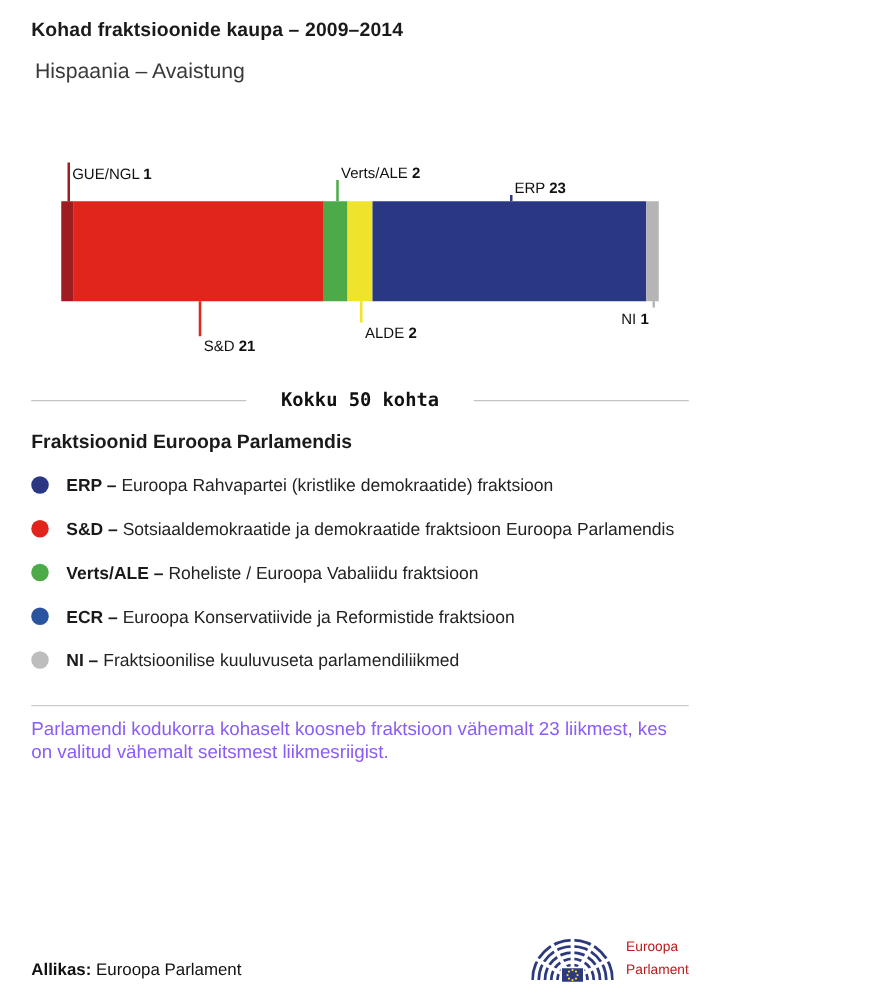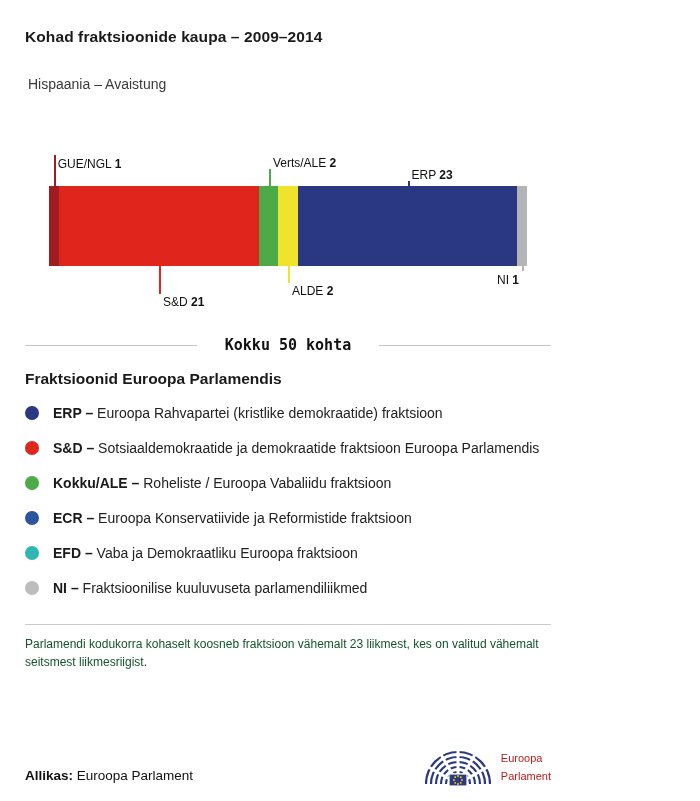--- a/index.html
+++ b/index.html
@@ -1,23 +1,23 @@
 <!DOCTYPE html>
 <html><head>
 <meta charset="utf-8">
 <style>
   * { margin:0; padding:0; box-sizing:border-box; }
   body { background:#fff; }
   .page {
     width:576px; height:801px; position:relative; background:#ffffff;
-    padding:28px 25px 0; overflow:hidden;
+    padding:16px 25px 0; overflow:hidden;
     font-family:"Liberation Sans", sans-serif; color:#1a1a1a;
   }
   .title { font-size:15.5px; font-weight:bold; letter-spacing:.1px; }
-  .subtitle { font-size:14px; font-weight:400; color:#3a3a3a; margin:30px 0 0 3px; }
+  .subtitle { font-size:17px; font-weight:400; color:#3a3a3a; margin:13px 0 0 3px; }
 
   
   .chart { position:relative; margin:50px 24px 0; }
   .top-zone { position:relative; height:44px; }
   .bottom-zone { position:relative; height:46px; }
   .bar { display:flex; height:80px; width:100%; }
   .bar-seg { height:100%; }
   .callout { position:absolute; font-size:12px; white-space:nowrap; color:#111; }
   .callout .callout-text { position:absolute; left:4px; }
   .callout .callout-line { position:absolute; left:0; width:2px; background:#555; }
@@ -35,21 +35,21 @@
 
   
   .legend-title { font-size:15.5px; font-weight:bold; margin-top:16px; }
   .legend-list { margin-top:14px; }
   .legend-item { display:flex; align-items:flex-start; margin-bottom:14px; font-size:14px; line-height:19px;margin-top:16px; }
   .legend-item .dot { width:14px; height:14px; border-radius:50%; flex:0 0 14px; margin-top:2px; }
   .legend-item .legend-text { margin-left:14px; color:#222; max-width:600px; }
   .legend-item b { color:#1a1a1a; }
 
   .note-divider { height:1px; background:#cccccc; margin-top:26px; }
-  .note { font-size:12px; color:#14532d; line-height:18px; margin-top:10px; max-width:640px; }
+  .note { font-size:15px; color:#8b5cf6; line-height:18px; margin-top:10px; max-width:640px; }
 
   
   .footer {
     position:absolute; left:25px; right:25px; bottom:10px;
     display:flex; justify-content:space-between; align-items:flex-end;
   }
   .source { font-size:13.5px; margin-bottom:8px; color:#111; }
   .source b { font-weight:bold;text-align:center; }
   .logo { display:flex; align-items:center; gap:10px; }
   .logo-text { font-size:11px; color:#b91c1c; line-height:18px; }
@@ -115,29 +115,25 @@
       <div class="legend-item">
         <span class="dot" style="background: rgb(42, 55, 131);"></span>
         <span class="legend-text"><b>ERP –</b> Euroopa Rahvapartei (kristlike demokraatide) fraktsioon</span>
       </div>
       <div class="legend-item">
         <span class="dot" style="background: rgb(224, 37, 28);"></span>
         <span class="legend-text"><b>S&amp;D –</b> Sotsiaaldemokraatide ja demokraatide fraktsioon Euroopa Parlamendis</span>
       </div>
       <div class="legend-item">
         <span class="dot" style="background: rgb(76, 170, 73);"></span>
-        <span class="legend-text"><b>Kokku/ALE –</b> Roheliste / Euroopa Vabaliidu fraktsioon</span>
+        <span class="legend-text"><b>Verts/ALE –</b> Roheliste / Euroopa Vabaliidu fraktsioon</span>
       </div>
       <div class="legend-item">
         <span class="dot" style="background: rgb(42, 83, 160);"></span>
         <span class="legend-text"><b>ECR –</b> Euroopa Konservatiivide ja Reformistide fraktsioon</span>
-      </div>
-      <div class="legend-item">
-        <span class="dot" style="background: rgb(47, 182, 179);"></span>
-        <span class="legend-text"><b>EFD –</b> Vaba ja Demokraatliku Euroopa fraktsioon</span>
       </div>
       <div class="legend-item">
         <span class="dot" style="background: rgb(189, 189, 189);"></span>
         <span class="legend-text"><b>NI –</b> Fraktsioonilise kuuluvuseta parlamendiliikmed</span>
       </div>
     </div>
 
   <div class="note-divider"></div>
   <p class="note">Parlamendi kodukorra kohaselt koosneb fraktsioon vähemalt 23 liikmest, kes on valitud vähemalt seitsmest liikmesriigist.</p>
 

